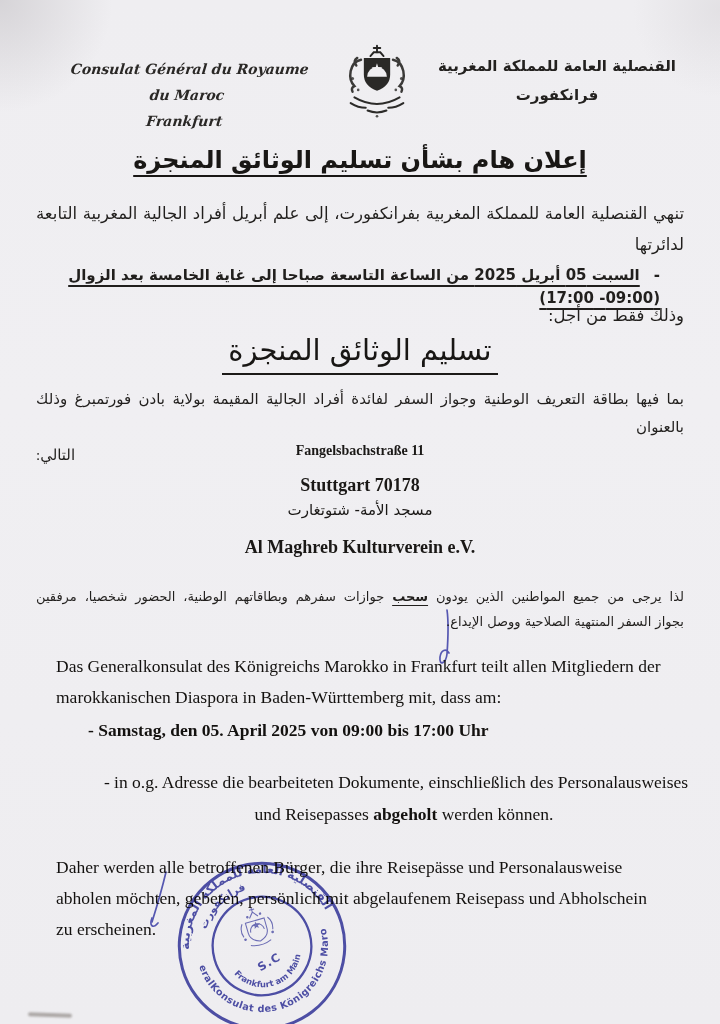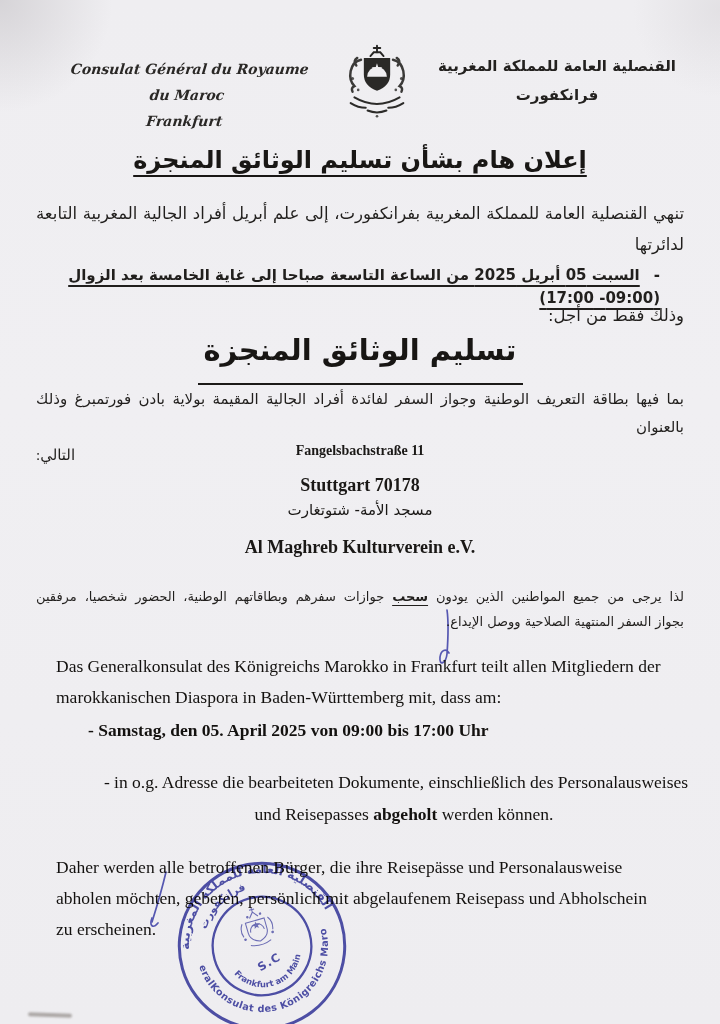--- a/index.html
+++ b/index.html
@@ -36,22 +36,22 @@
   .intro .l2{text-align:right;}
   .dateline{
     position:absolute;top:264px;left:28px;right:60px;text-align:right;
     font-size:15px;font-weight:bold;line-height:1.5;
   }
   .dateline .u{text-decoration:underline;text-decoration-thickness:1.8px;text-underline-offset:5px;}
   .dateline .dash{padding-left:14px;}
   .onlyfor{position:absolute;top:306px;right:36px;font-size:16.5px;text-align:center;}
   .bighead-wrap{position:absolute;top:333px;left:0;right:0;text-align:center;}
   .bighead{
-    display:inline-block;direction:rtl;font-size:29px;font-weight:bold;color:#181614;
-    border-bottom:2.4px solid #1c1a18;padding:0 6px 16px 6px;
+    display:inline-block;direction:rtl;font-size:29px;font-weight:normal;color:#181614;
+    border-bottom:2.4px solid #1c1a18;padding:0 6px 6px 6px;
   }
   .docs{position:absolute;top:386px;left:36px;right:36px;font-size:15px;line-height:1.85;}
   .docs .l2{text-align:left;font-family:Liberation Serif, serif;}
   
   .addr{position:absolute;left:0;right:0;text-align:center;color:#1a1816;}
   .addr-street{top:443px;font-family:"Liberation Serif",serif;font-weight:bold;font-size:14px;}
   .addr-city{top:475px;font-family:"Liberation Serif",serif;font-weight:bold;font-size:18px;}
   .addr-mosque{top:501px;direction:rtl;font-size:15px;}
   .addr-org{top:537px;font-family:"Liberation Serif",serif;font-weight:bold;font-size:18px;}
   

